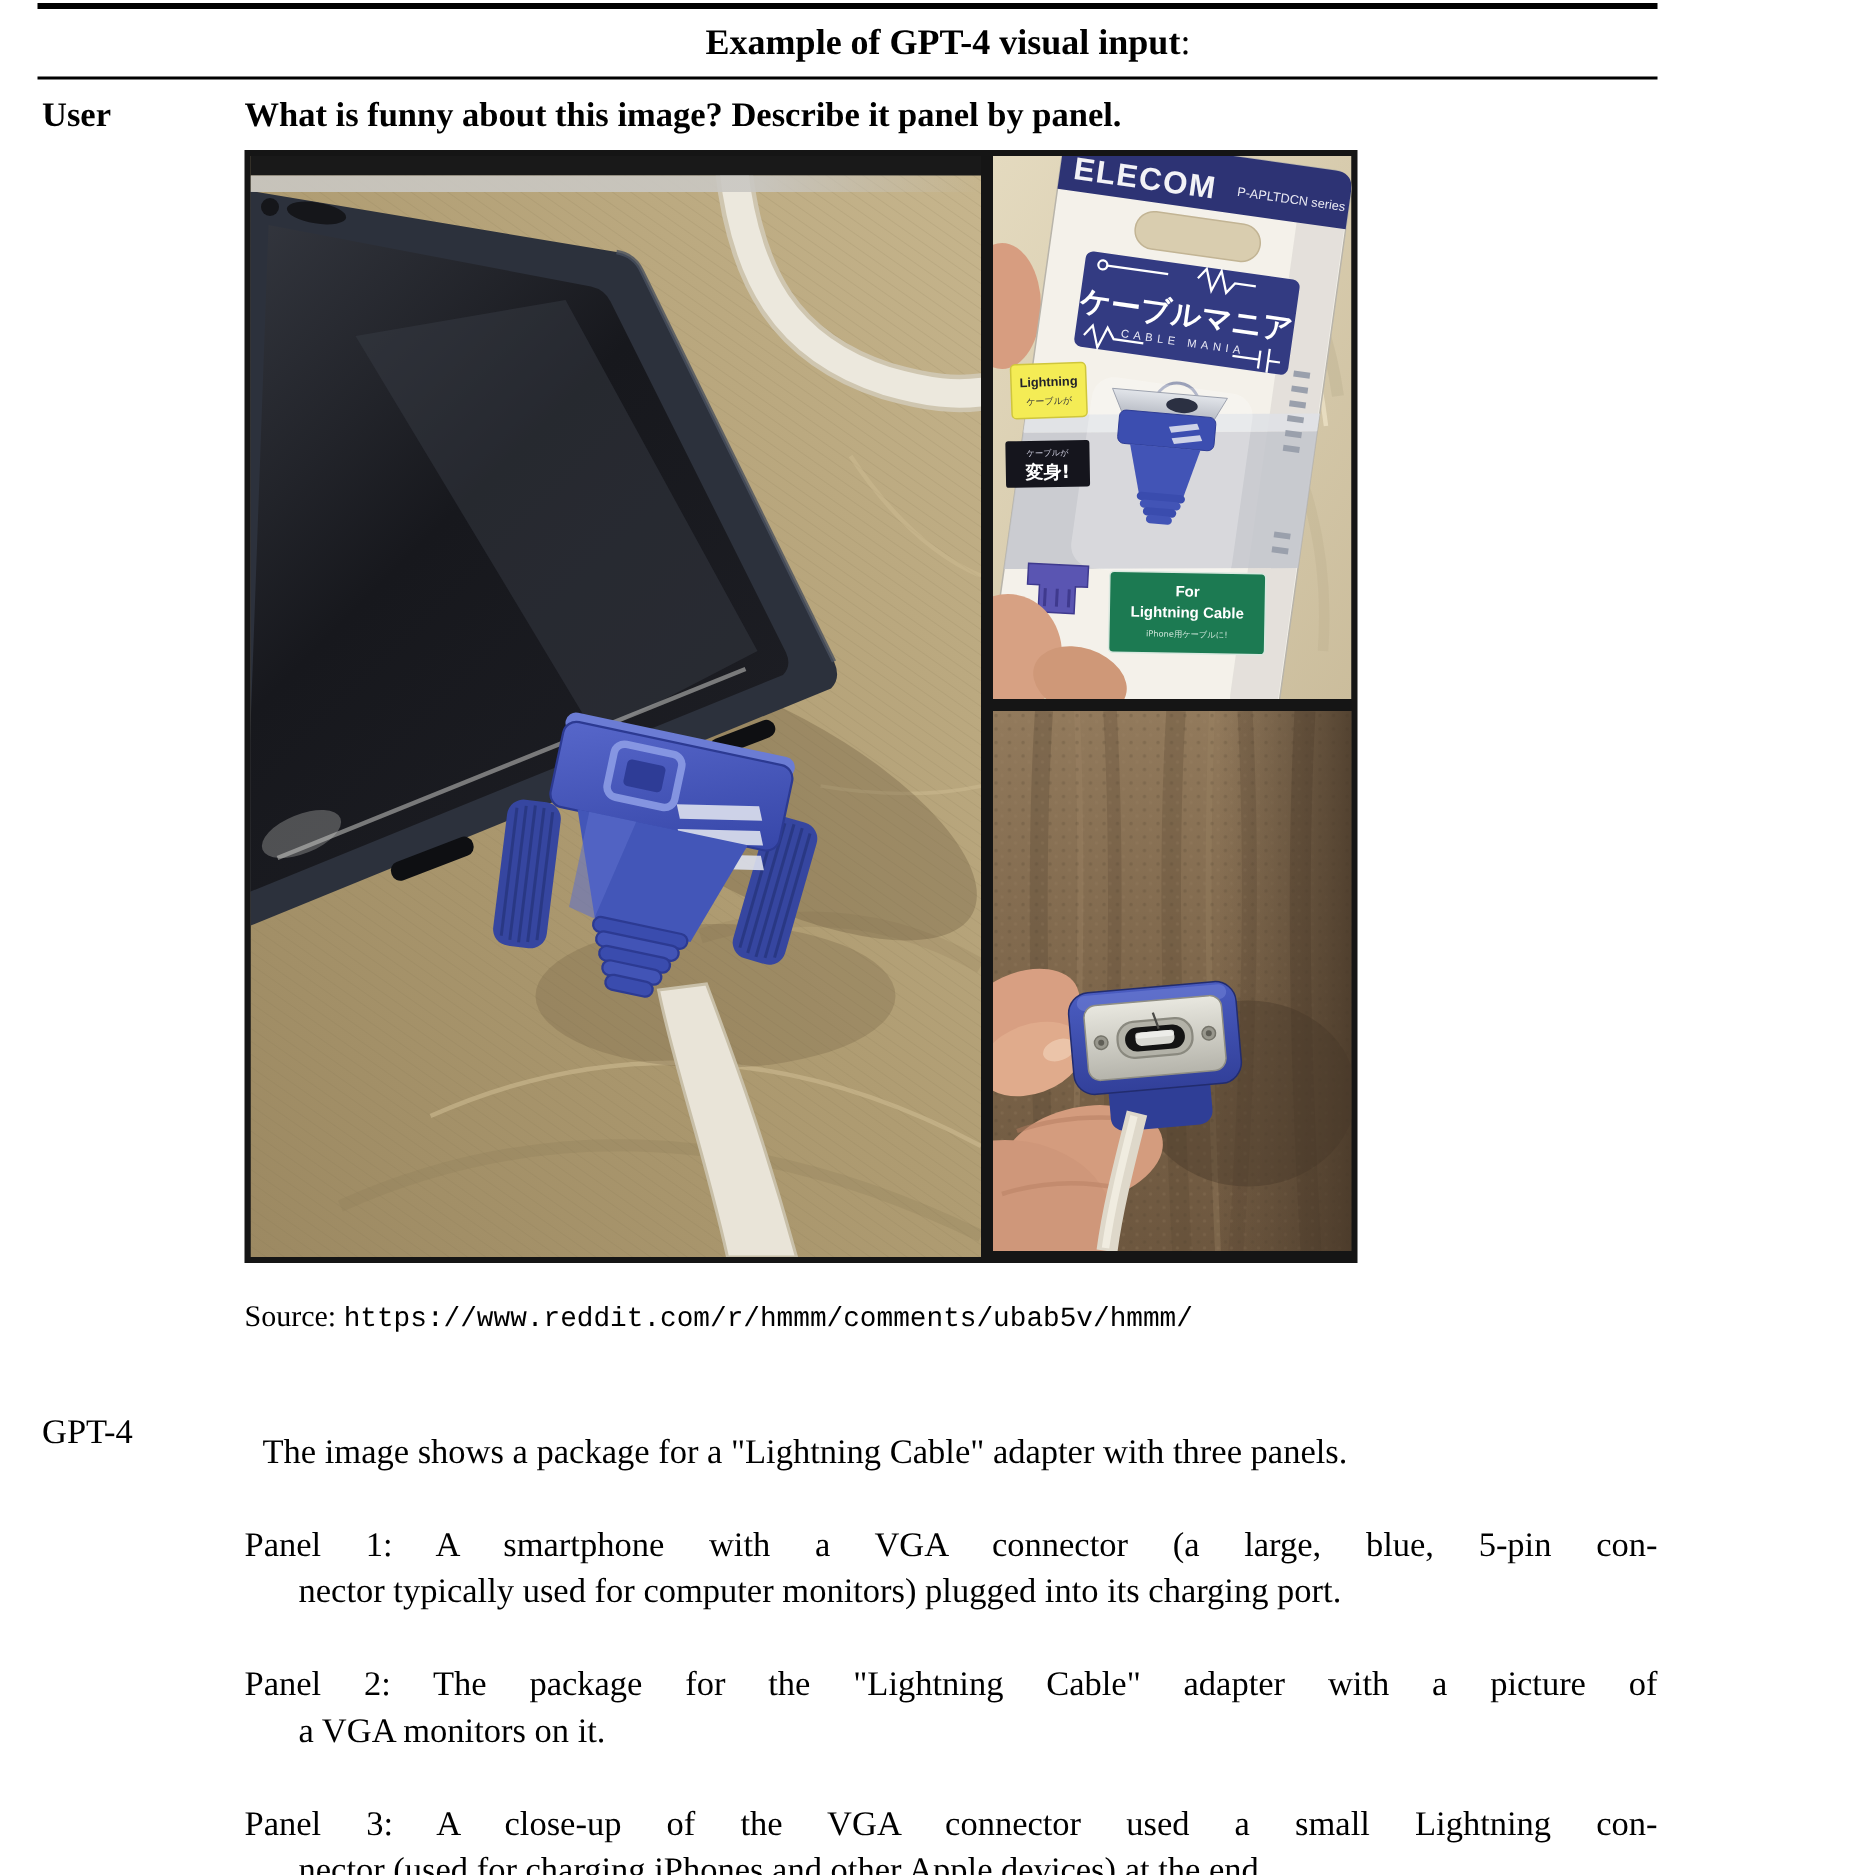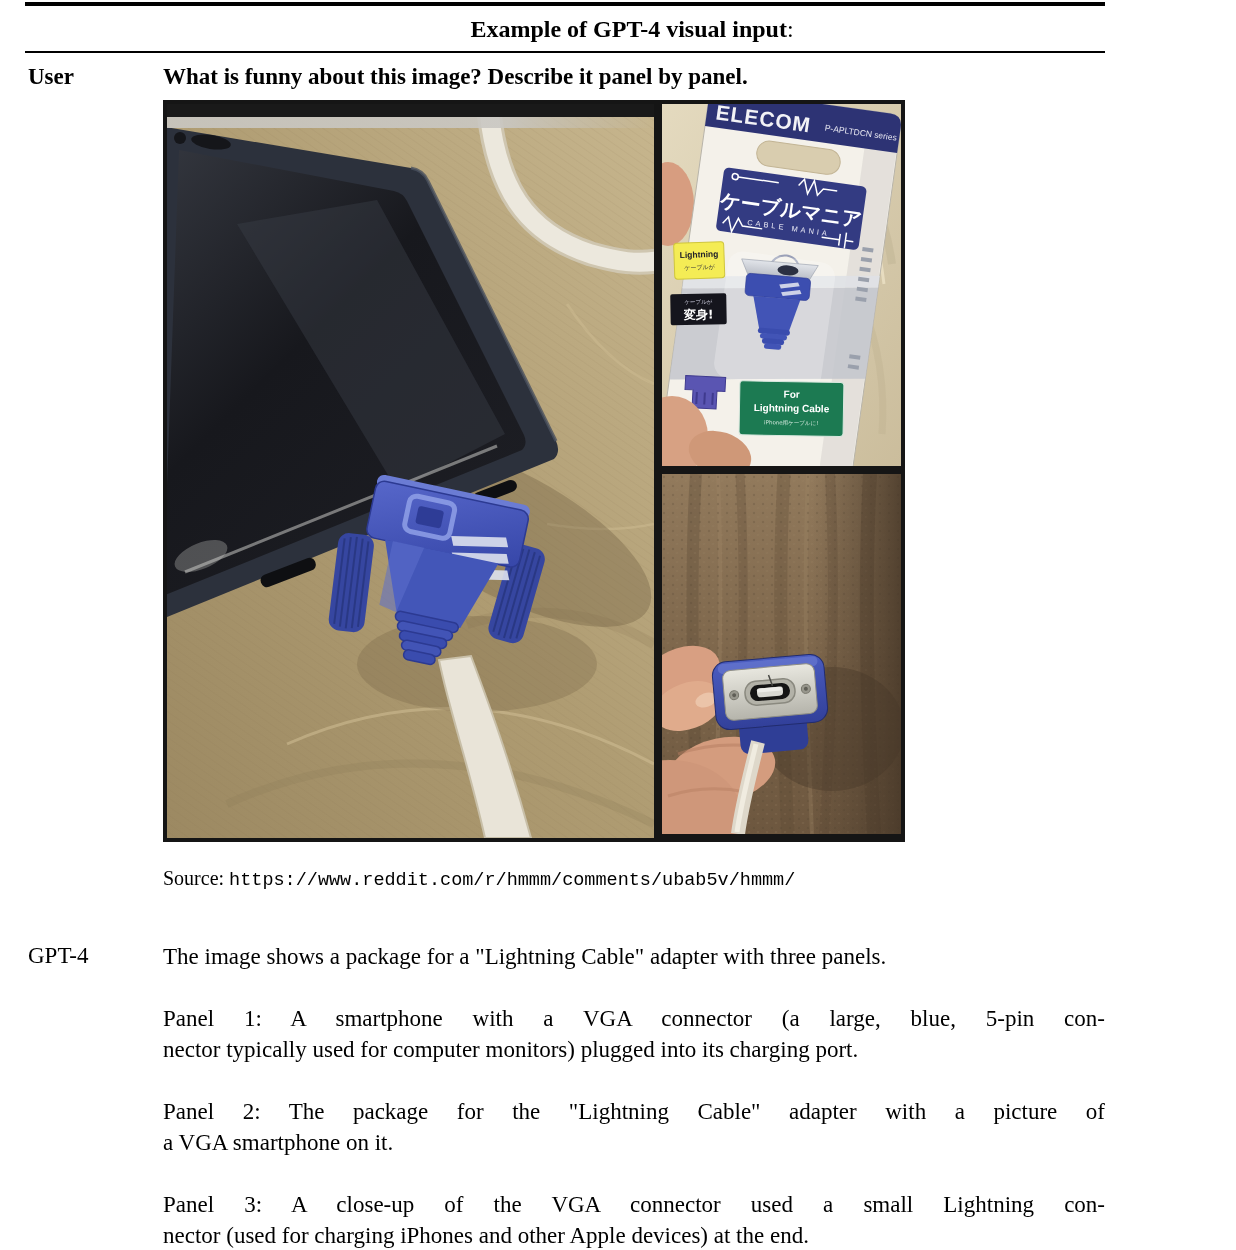--- a/index.html
+++ b/index.html
@@ -16,24 +16,24 @@
   .user-row{margin-top:9px;font-weight:bold;}
   .figure-row{margin-top:8px;}
   .composite{position:relative;width:742px;height:742px;background:#151515;}
   .composite svg{position:absolute;display:block;}
   .svg-left{left:4px;top:4px;}
   .svg-rt{left:499px;top:4px;}
   .svg-rb{left:499px;top:374px;}
   .source-line{margin-top:24px;font-size:20px;line-height:24px;}
   .source-line .url{font-family:"Liberation Mono",monospace;font-size:18.5px;}
   .gpt-row{margin-top:48px;}
-  .gpt-content p{margin:0;}
+  .gpt-content p{margin:12px;}
   .para{margin-top:31px;}
   .jline{text-align:justify;text-align-last:justify;line-height:31px;}
-  .lline{text-align:left;line-height:31px;}
+  .lline{text-align:left;line-height:31px;margin-left:36px;}
   .intro{line-height:31px;}
   text{user-select:none;}
 </style>
 </head>
 <body>
 
 <div class="page">
 
   <hr class="rule rule-thick">
 
@@ -333,21 +333,21 @@
   <div class="row gpt-row">
     <div class="speaker">GPT-4</div>
     <div class="content gpt-content">
       <p class="intro">The image shows a package for a "Lightning Cable" adapter with three panels.</p>
       <div class="para">
         <div class="jline">Panel 1:  A smartphone with a VGA connector (a large, blue, 5-pin con-</div>
         <div class="lline">nector typically used for computer monitors) plugged into its charging port.</div>
       </div>
       <div class="para">
         <div class="jline">Panel 2:  The package for the "Lightning Cable" adapter with a picture of</div>
-        <div class="lline">a VGA smartphone on it.</div>
+        <div class="lline">a VGA monitors on it.</div>
       </div>
       <div class="para">
         <div class="jline">Panel 3:  A close-up of the VGA connector used a small Lightning con-</div>
         <div class="lline">nector (used for charging iPhones and other Apple devices) at the end.</div>
       </div>
     </div>
   </div>
 
 </div>
 

